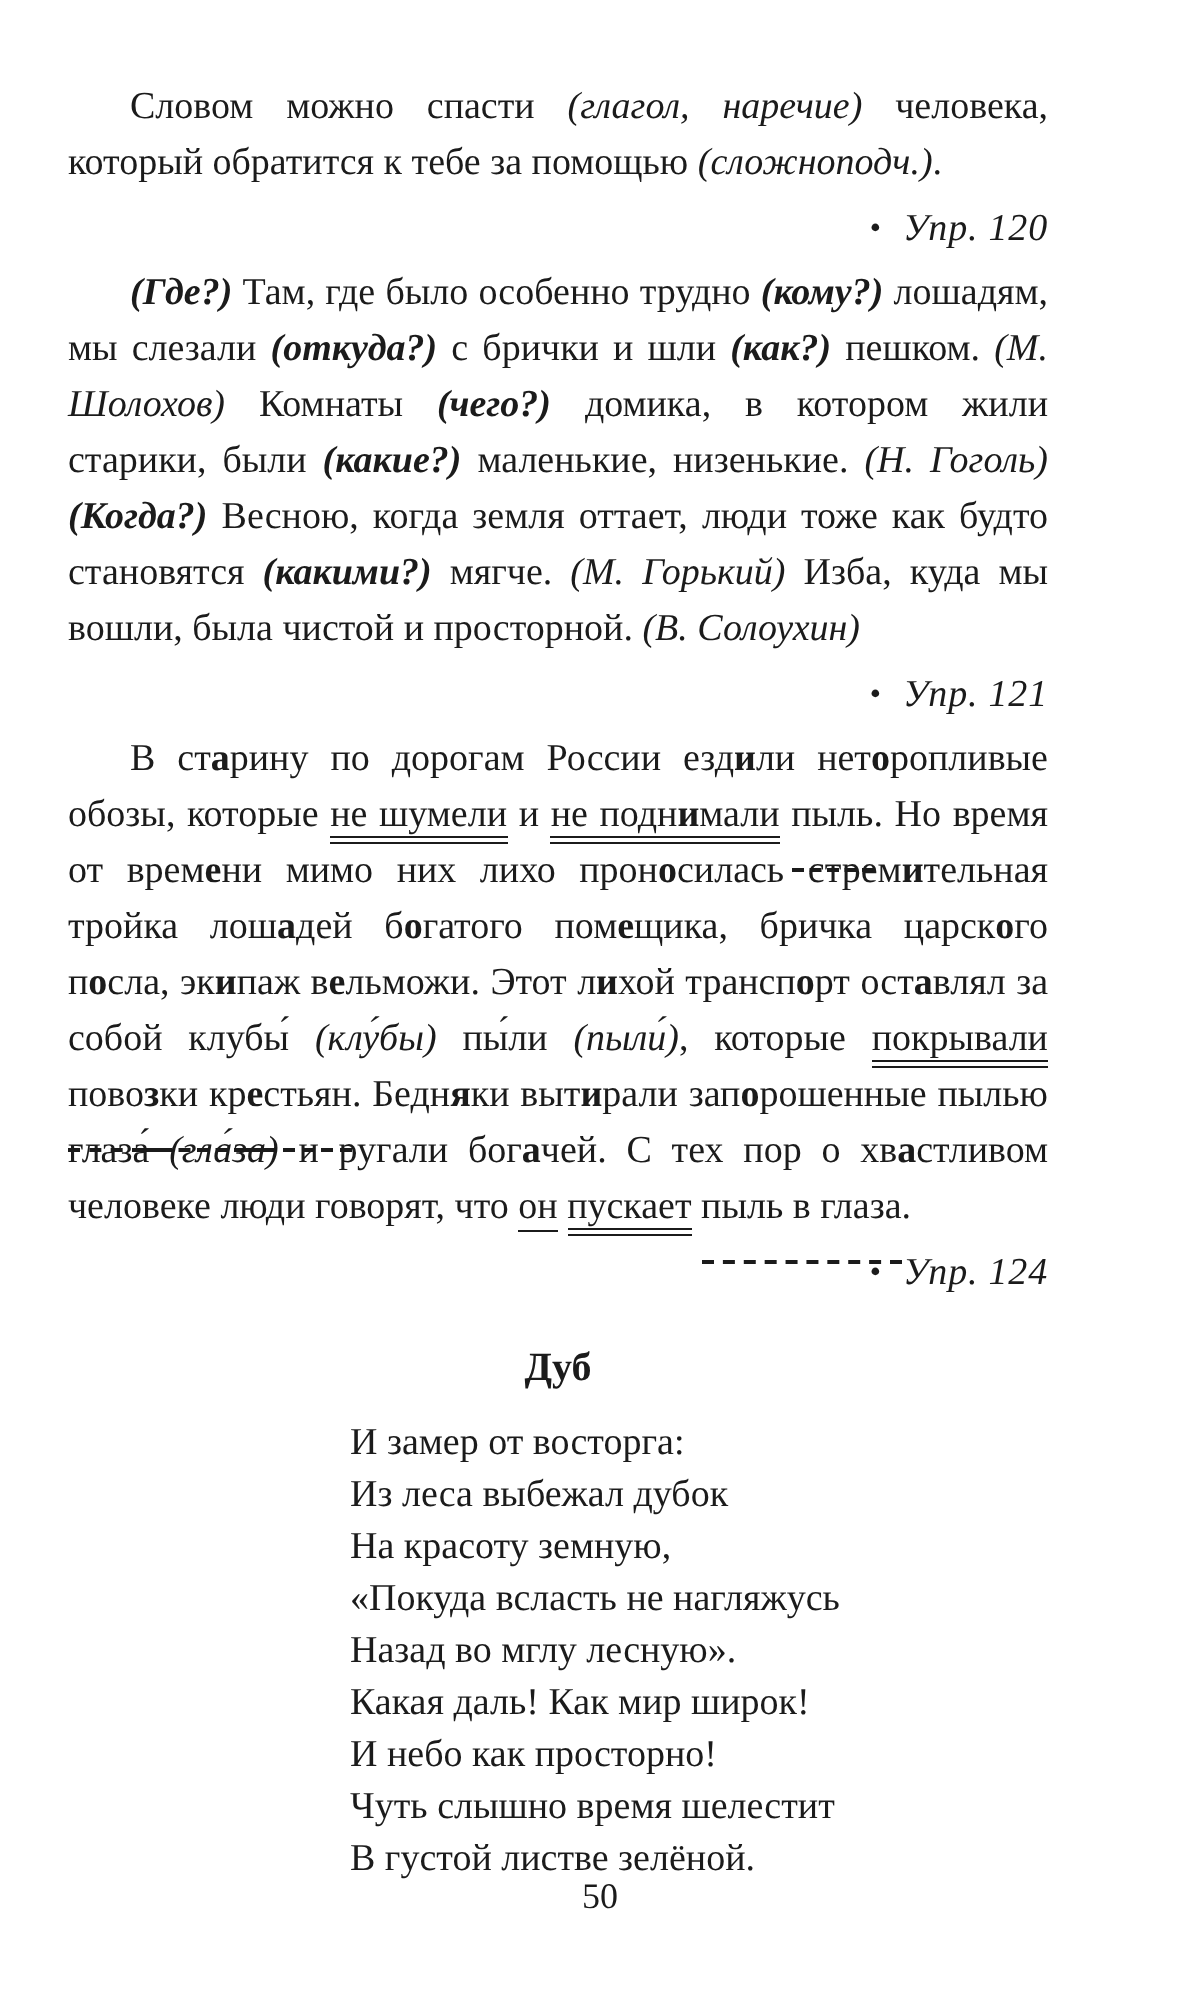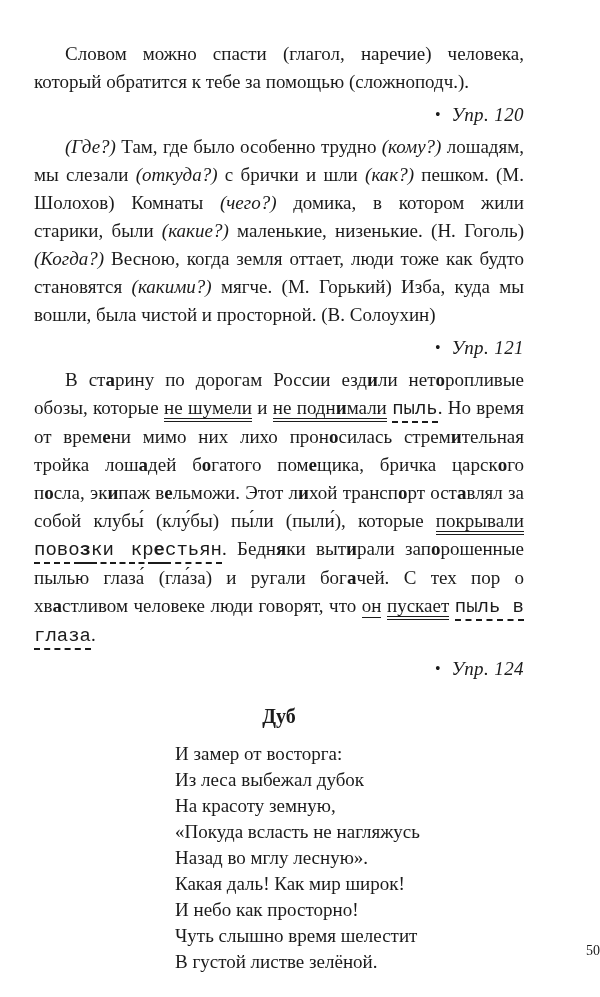--- a/index.html
+++ b/index.html
@@ -54,30 +54,30 @@
   }
   .poem {
     margin-left: 141px;
     font-size: 19px;
     line-height: 26px;
   }
   .poem-line { white-space: nowrap; }
   .page-number {
     position: absolute;
     left: 0; right: 0; bottom: 38px;
-    text-align: right;
-    font-size: 14px;
+    text-align: center;
+    font-size: 18px;
   }
   
-  .seg-i  { }
-  .seg-bi { font-style: italic; font-weight: normal; }
+  .seg-i  { font-style: italic; }
+  .seg-bi { font-style: italic; font-weight: bold; }
   .seg-b  { font-weight: bold; }
   .seg-u  { border-bottom: 1.5px solid currentColor; padding-bottom: 1px; }
   .seg-uu { border-bottom: 4px double currentColor; }
-  .seg-da { border-bottom: 2px dashed currentColor; padding-bottom: 1px; font-family: Liberation Mono, monospace; }
+  .seg-da { border-bottom: 2px dashed currentColor; padding-bottom: 16px; }
 </style>
 </head>
 <body>
 
 <div class="page">
 
   <p class="para"><span>Словом можно спасти </span><span class="seg-i">(глагол, наречие)</span><span> человека, который обратится к тебе за помощью </span><span class="seg-i">(сложноподч.)</span><span>.</span></p>
 
   <div class="bullet-row">
     <span class="bullet">•</span><span class="ex-label">Упр. 120</span>

